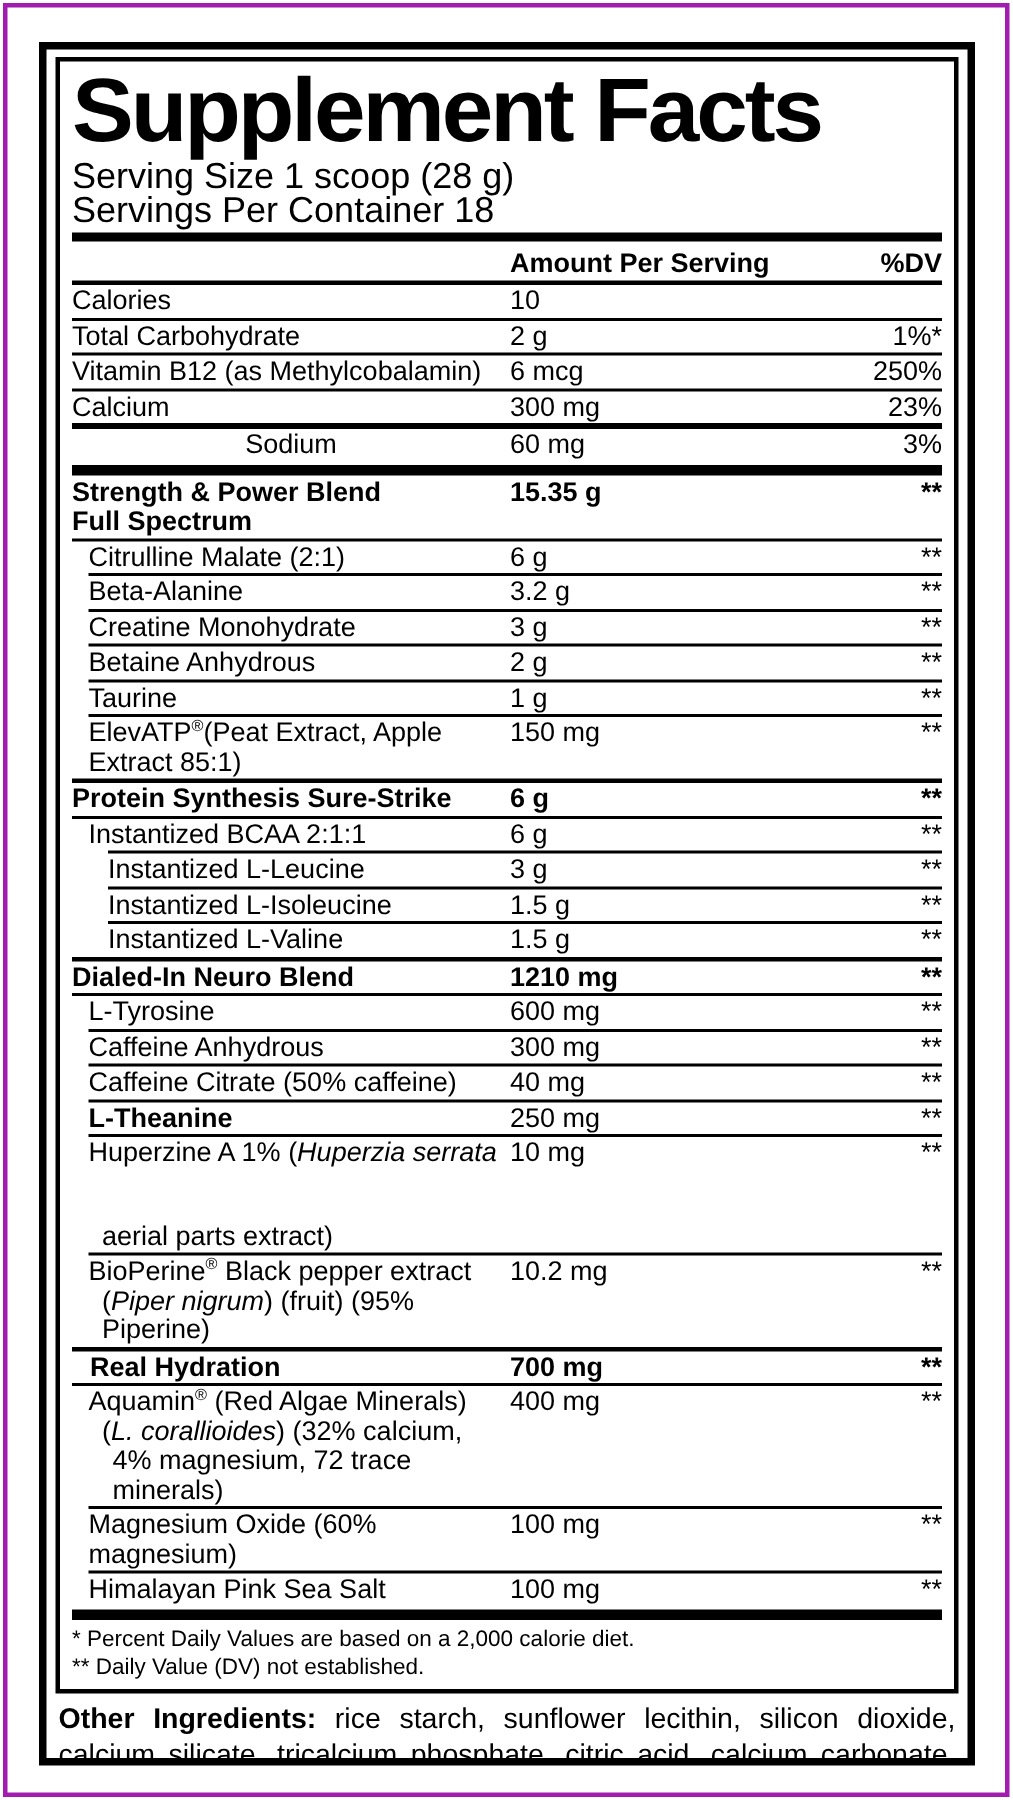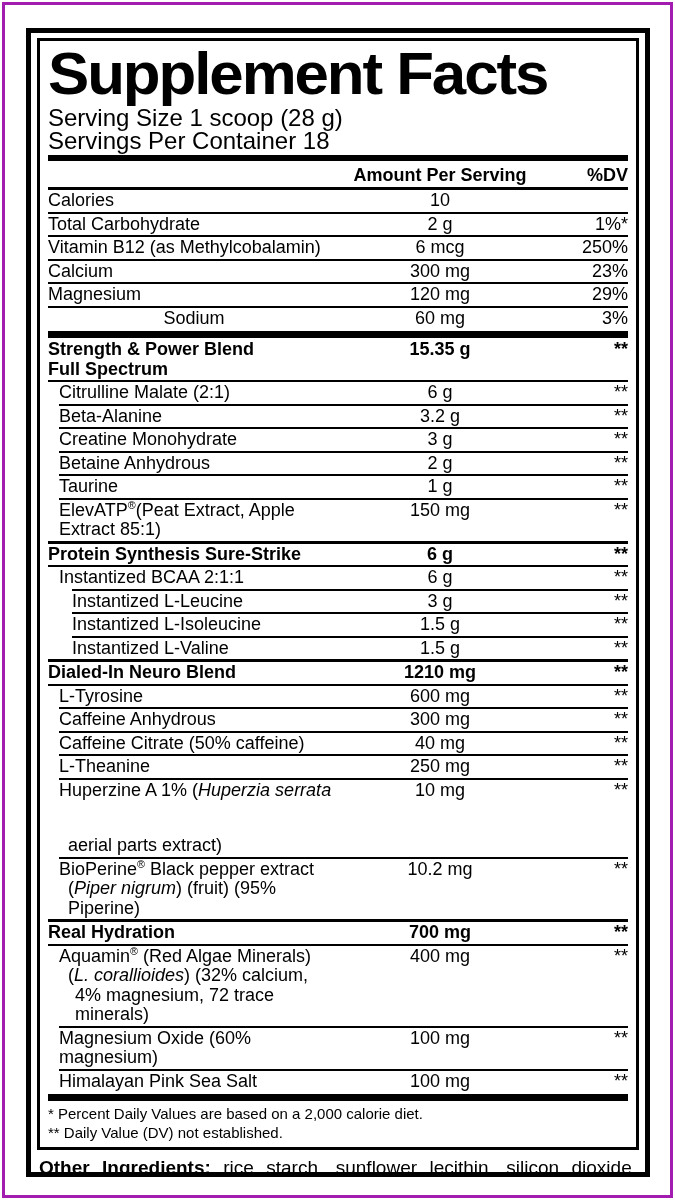--- a/index.html
+++ b/index.html
@@ -15,21 +15,21 @@
   .serving{font-size:24px;line-height:23px;}
   .bar{background:#000;}
   .bar.thick{height:6px;margin:3px 0 2px;}
   .bar.thick2{height:7px;margin:2px 0 1px;}
   .bar.med{height:3px;}
   .hairline{height:2px;background:#000;}
   .hdr-row{display:flex;align-items:flex-end;font-weight:bold;font-size:18px;line-height:22px;padding:1px 0;}
   .frow{display:flex;align-items:flex-start;font-size:18px;line-height:19.5px;padding:1px 0;}
   .frow.bold{font-weight:bold;}
   .cell.name{flex:1 1 auto;min-width:0;}
-  .cell.amt{flex:0 0 200px;text-align:center;white-space:nowrap;}
+  .cell.amt{flex:0 0 200px;text-align:left;white-space:nowrap;}
   .cell.dv{flex:0 0 88px;text-align:right;white-space:nowrap;}
   .nline.cont{padding-left:9px;}
   .it{font-style:italic;}
   .sup{vertical-align:super;font-size:60%;line-height:0;}
   .footnotes{font-size:15px;line-height:19px;padding:2px 0 1px;}
   .other{margin:6px 2px 0;font-size:19px;line-height:24px;text-align:justify;}
   .other .lbl{font-weight:bold;}
 </style>
 </head>
 <body>
@@ -78,27 +78,20 @@
           </div>
           <div class="hairline" style="margin-left: 0px;"></div>
           <div class="frow">
             <div class="cell name" style="padding-left: 0px;">
               <div class="nline"><span>Calcium</span></div>
             </div>
             <div class="cell amt">300 mg</div>
             <div class="cell dv">23%</div>
           </div>
           <div class="hairline" style="margin-left: 0px;"></div>
-          <div class="frow">
-            <div class="cell name" style="padding-left: 0px;">
-              <div class="nline"><span>Magnesium</span></div>
-            </div>
-            <div class="cell amt">120 mg</div>
-            <div class="cell dv">29%</div>
-          </div>
           <div class="hairline" style="margin-left: 0px;"></div>
           <div class="frow">
             <div class="cell name" style="padding-left: 0px; text-align: center;">
               <div class="nline"><span>Sodium</span></div>
             </div>
             <div class="cell amt">60 mg</div>
             <div class="cell dv">3%</div>
           </div>
           <div class="bar thick2"></div>
           <div class="frow bold">
@@ -224,21 +217,21 @@
           <div class="hairline" style="margin-left: 11px;"></div>
           <div class="frow">
             <div class="cell name" style="padding-left: 11px;">
               <div class="nline"><span>Caffeine Citrate (50% caffeine)</span></div>
             </div>
             <div class="cell amt">40 mg</div>
             <div class="cell dv">**</div>
           </div>
           <div class="hairline" style="margin-left: 11px;"></div>
           <div class="frow">
-            <div class="cell name" style="padding-left: 11px;">
+            <div class="cell name" style="padding-left: 11px; font-weight: bold;">
               <div class="nline"><span>L-Theanine</span></div>
             </div>
             <div class="cell amt">250 mg</div>
             <div class="cell dv">**</div>
           </div>
           <div class="hairline" style="margin-left: 11px;"></div>
           <div class="frow">
             <div class="cell name" style="padding-left: 11px;">
               <div class="nline"><span>Huperzine A 1% (</span><span class="it">Huperzia serrata</span></div>
               <div class="nline cont" style="padding-left: 9px; margin-top: 36px;"><span>aerial parts extract)</span></div>
@@ -250,21 +243,21 @@
           <div class="frow">
             <div class="cell name" style="padding-left: 11px;">
               <div class="nline"><span>BioPerine</span><span class="sup">®</span><span> Black pepper extract</span></div>
               <div class="nline cont" style="padding-left: 9px;"><span>(</span><span class="it">Piper nigrum</span><span>) (fruit) (95% Piperine)</span></div>
             </div>
             <div class="cell amt">10.2 mg</div>
             <div class="cell dv">**</div>
           </div>
           <div class="bar med"></div>
           <div class="frow bold">
-            <div class="cell name" style="padding-left: 0px;">
+            <div class="cell name" style="padding-left: 0px; margin-left: 12px;">
               <div class="nline"><span>Real Hydration</span></div>
             </div>
             <div class="cell amt">700 mg</div>
             <div class="cell dv">**</div>
           </div>
           <div class="hairline"></div>
           <div class="frow">
             <div class="cell name" style="padding-left: 11px;">
               <div class="nline"><span>Aquamin</span><span class="sup">®</span><span> (Red Algae Minerals)</span></div>
               <div class="nline cont" style="padding-left: 9px;"><span>(</span><span class="it">L. corallioides</span><span>) (32% calcium,</span></div>

